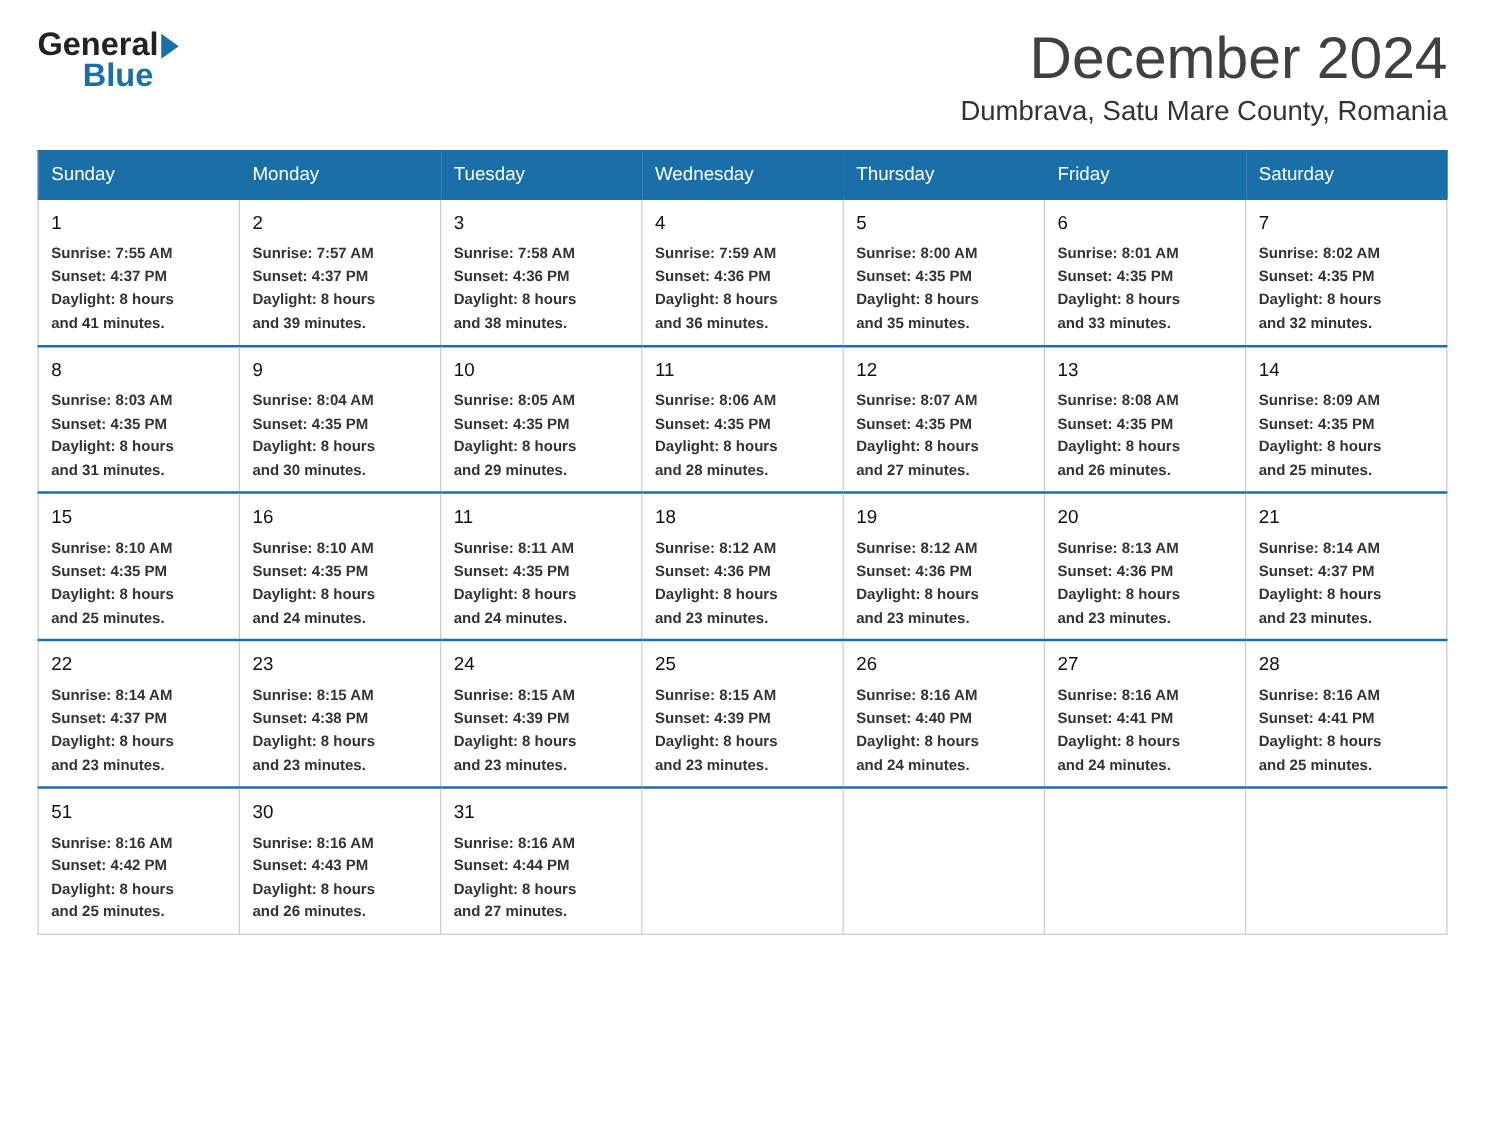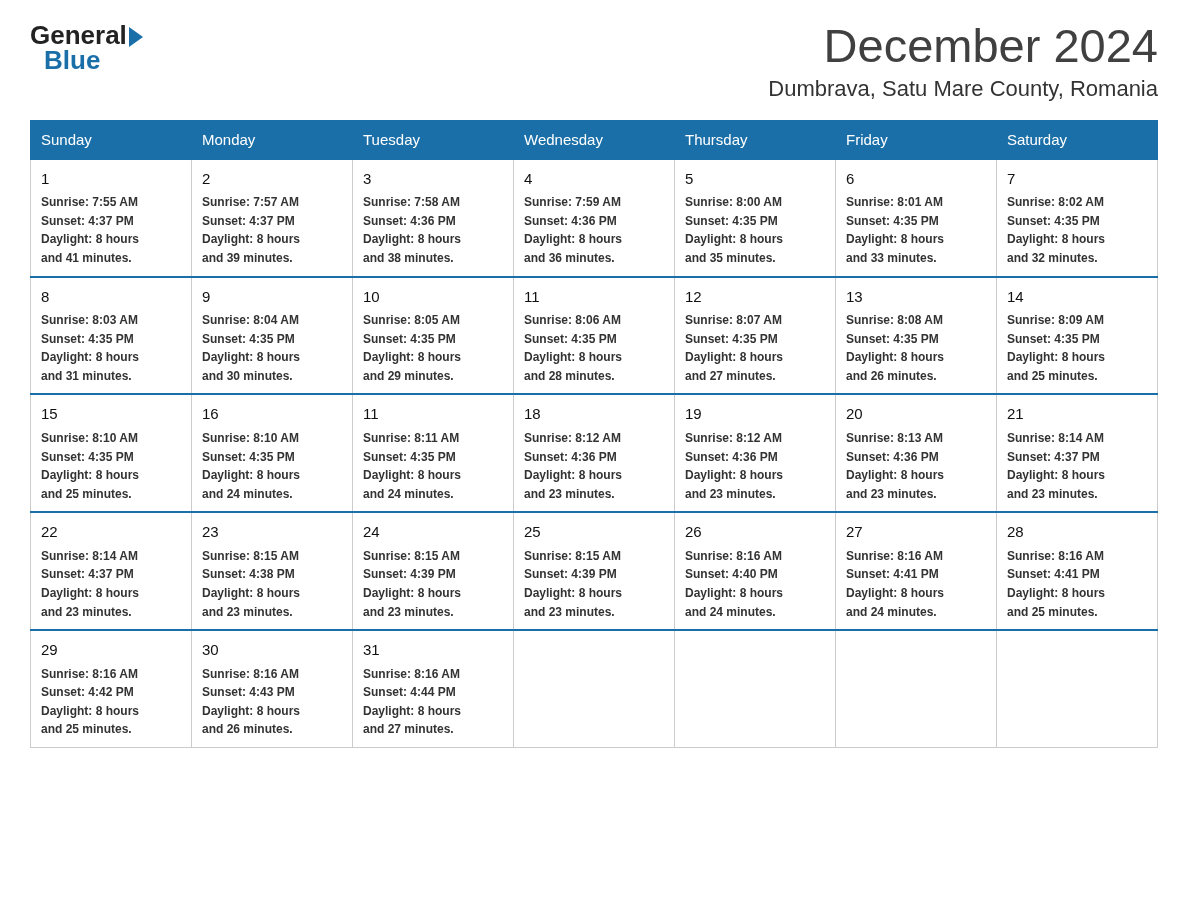--- a/index.html
+++ b/index.html
@@ -13,21 +13,21 @@
     }
     .header {
       display: flex;
       justify-content: space-between;
       align-items: flex-start;
       margin-bottom: 18px;
     }
     .logo {
       display: flex;
       flex-direction: column;
-      align-items: flex-start;
+      align-items: center;
     }
     .logo-text {
       display: flex;
       align-items: center;
       font-size: 26px;
       font-weight: bold;
       color: #222;
     }
     .logo-general { color: #222; }
     .logo-arrow {
@@ -236,21 +236,21 @@
           <span class="day-num">27</span>
           <div class="day-info">Sunrise: 8:16 AM<br>Sunset: 4:41 PM<br>Daylight: 8 hours<br>and 24 minutes.</div>
         </td>
         <td>
           <span class="day-num">28</span>
           <div class="day-info">Sunrise: 8:16 AM<br>Sunset: 4:41 PM<br>Daylight: 8 hours<br>and 25 minutes.</div>
         </td>
       </tr>
       <tr>
         <td>
-          <span class="day-num">29</span>
+          <span class="day-num">51</span>
           <div class="day-info">Sunrise: 8:16 AM<br>Sunset: 4:42 PM<br>Daylight: 8 hours<br>and 25 minutes.</div>
         </td>
         <td>
           <span class="day-num">30</span>
           <div class="day-info">Sunrise: 8:16 AM<br>Sunset: 4:43 PM<br>Daylight: 8 hours<br>and 26 minutes.</div>
         </td>
         <td>
           <span class="day-num">31</span>
           <div class="day-info">Sunrise: 8:16 AM<br>Sunset: 4:44 PM<br>Daylight: 8 hours<br>and 27 minutes.</div>
         </td>

